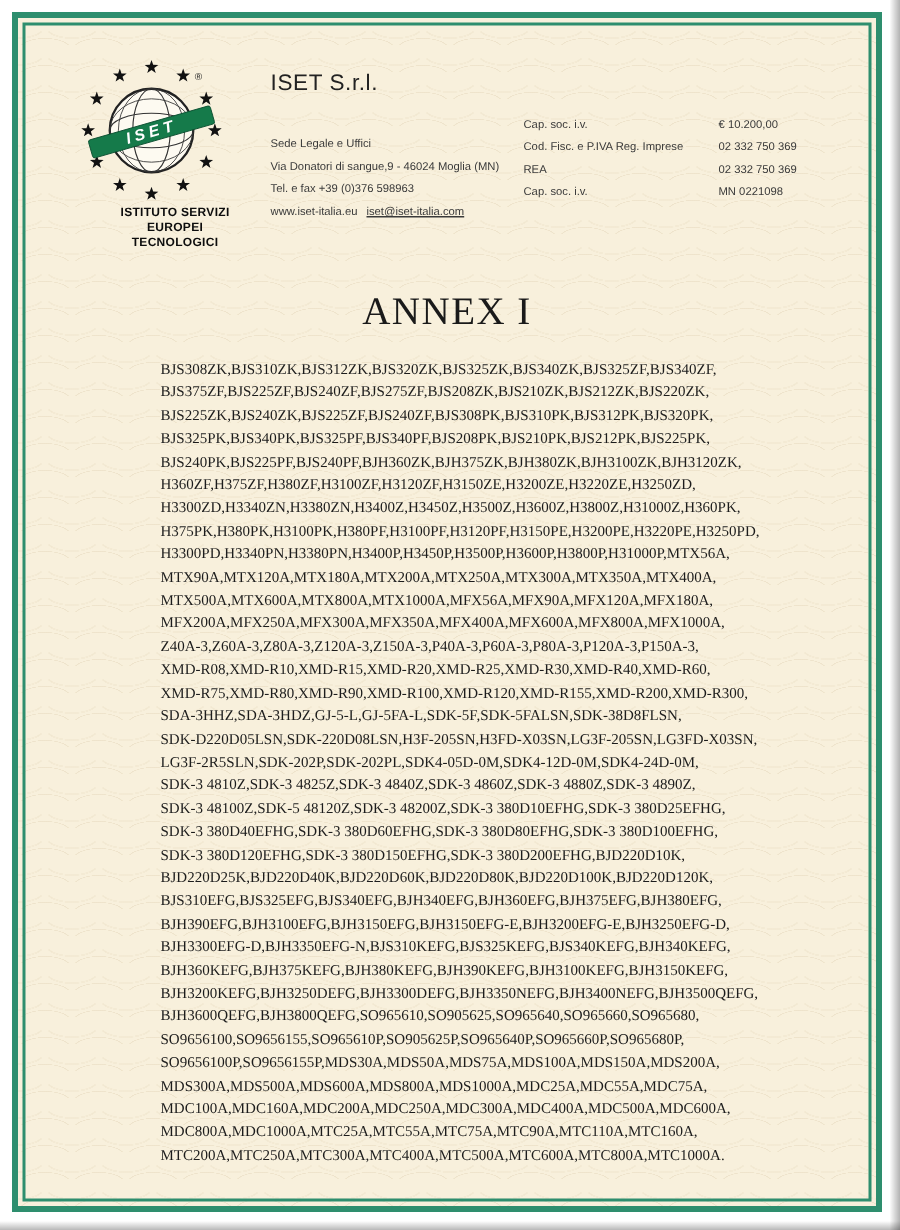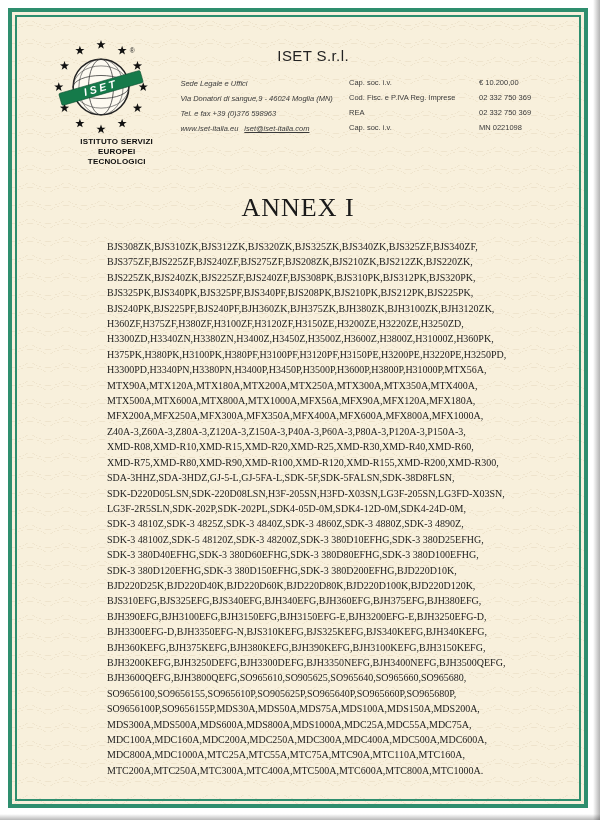--- a/index.html
+++ b/index.html
@@ -35,22 +35,22 @@
   }
   
   .letterhead { display:flex; margin-top:12px; }
   .logo-wrap { width:130px; margin-left:12px; display:flex; flex-direction:column; align-items:center; }
   .emblem { width:96px; height:96px; display:block; }
   .logo-caption {
     margin-top:2px; text-align:center; font-weight:bold;
     font-size:8px; line-height:10px; letter-spacing:0.2px; color:#0d0d0d;margin-left:32px;
   }
   .company-block { margin-left:22px; width:190px; }
-  .company-name { font-size:15px; color:#222; margin-top:8px; letter-spacing:0.4px;text-align:right; }
-  .addr-list { margin-top:16px; font-size:7.5px; line-height:8px; color:#3a3a3a;font-style:italic; }
+  .company-name { font-size:15px; color:#222; margin-top:8px; letter-spacing:0.4px; }
+  .addr-list { margin-top:28px; font-size:7.5px; line-height:8px; color:#3a3a3a; }
   .addr-list > div { margin-bottom:7px; }
   .email-link { text-decoration:underline; color:#3a3a3a; margin-left:6px; }
   .registry { margin-left:auto; margin-right:4px; padding-top:40px; width:212px; font-size:7.5px; color:#3a3a3a; }
   .reg-row { display:flex; line-height:8px; margin-bottom:7px; }
   .reg-label { width:130px; }
   .reg-value { width:82px; }
   
   .annex-title {
     font-family:"Liberation Serif", serif; font-weight:400;
     font-size:26px; letter-spacing:1px; color:#1a1a1a;

